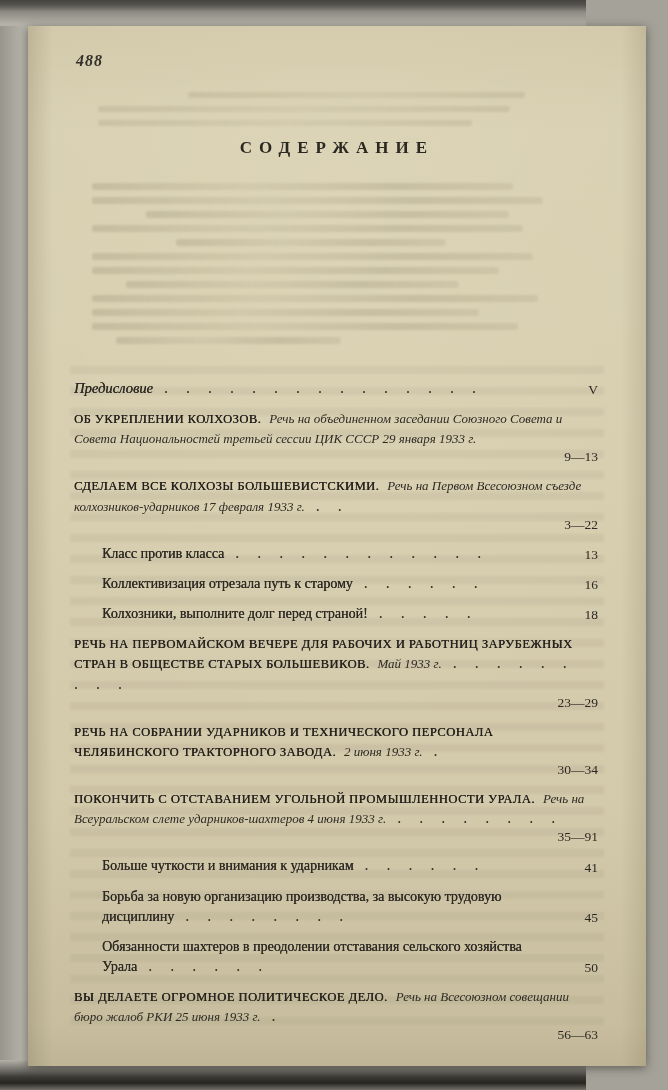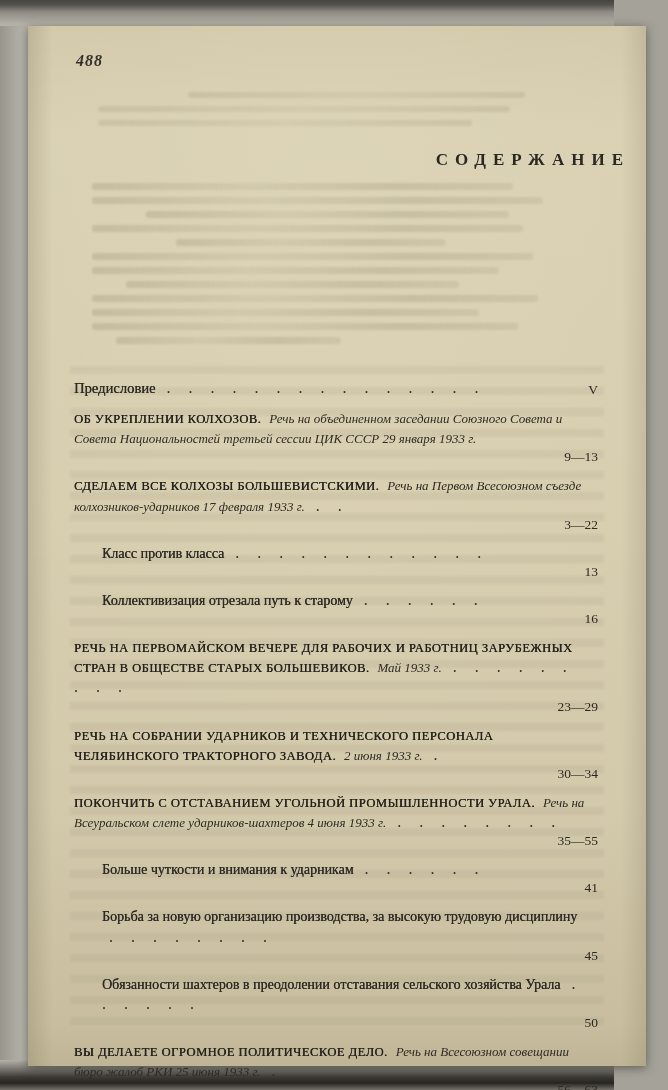--- a/index.html
+++ b/index.html
@@ -1,21 +1,21 @@
 <!DOCTYPE html>
 <html><head>
 <meta charset="utf-8">
 <style>
   html,body{margin:0;padding:0;}
   body{
     width:668px;height:1090px;overflow:hidden;
     background:#a5a299;
     font-family:"Liberation Serif","DejaVu Serif",serif;
   }
-  .scan{position:relative;width:586px;height:1090px;background:#b4b1a8;padding-left:28px;}
+  .scan{position:relative;width:586px;height:1090px;background:#b4b1a8;}
   .edge-top{position:absolute;top:0;left:0;right:0;height:26px;
     background:linear-gradient(180deg,#45443f 0,#55534d 5px,#8e8b84 12px,#b4b1a8 24px);}
   .edge-bottom{position:absolute;bottom:0;left:0;right:0;height:30px;
     background:linear-gradient(0deg,#74716a 0,#26251f 7px,#3c3b36 13px,#6a6862 19px,#b4b1a8 30px);}
   .edge-left{position:absolute;top:0;bottom:0;left:0;width:30px;
     background:linear-gradient(90deg,#98958c 0,#b4b1a8 70%);}
   .edge-right{position:absolute;top:0;bottom:0;right:0;width:24px;
     background:linear-gradient(270deg,#93908七 0,#b4b1a8 70%);}
 
   .paper{
@@ -55,36 +55,36 @@
     filter:blur(1.2px);}
   .bleed-head i:nth-child(1){width:72%;margin-left:90px;}
   .bleed-head i:nth-child(2){width:88%;}
   .bleed-head i:nth-child(3){width:80%;}
 
   .folio{
     position:absolute;left:48px;top:26px;
     font-style:italic;font-weight:bold;font-size:16px;color:#33302a;letter-spacing:1px;
   }
   .page-title{
-    position:absolute;left:0;right:0;top:108px;margin:16px;
-    text-align:right;font-size:17px;font-weight:bold;letter-spacing:7px;color:#2b2822;
+    position:absolute;left:0;right:0;top:108px;margin:4px;
+    text-align:center;font-size:17px;font-weight:bold;letter-spacing:7px;color:#2b2822;
   }
 
   .toc{position:absolute;left:46px;right:48px;top:352px;color:#2e2a24;}
   .entry{display:flex;margin-bottom:10px;line-height:1.26;}
   .entry.main{margin-top:3px;flex-direction:column;}
   .entry-text{flex:1 1 auto;padding-right:10px;}
   .entry-pages{flex:0 0 auto;align-self:flex-end;min-width:44px;text-align:right;
     font-size:13.5px;color:#2b2722;white-space:nowrap;}
   .entry.main .entry-title{font-size:12.6px;letter-spacing:.45px;color:#26221d;
     text-shadow:.3px 0 0 currentColor;}
   .entry.main .entry-detail{font-style:italic;font-size:13px;margin-left:4px;}
-  .entry.sub{padding-left:28px;flex-direction:column;}
+  .entry.sub{padding-left:28px;}
   .entry.sub .entry-title{font-size:14px;text-shadow:.25px 0 0 currentColor;}
-  .entry.front .entry-title{font-size:14.6px;text-shadow:.2px 0 0 currentColor;}
+  .entry.front .entry-title{font-style:italic;font-size:14.6px;text-shadow:.2px 0 0 currentColor;}
   .entry-dots{letter-spacing:7px;margin-left:7px;white-space:normal;color:#35302a;}
 </style>
 </head>
 <body>
 
 <div class="scan">
   <div class="edge-left"></div>
   <div class="edge-right"></div>
   <div class="edge-top"></div>
   <div class="edge-bottom"></div>
@@ -148,20 +148,28 @@
     <div class="entry-pages">13</div>
   </div>
         <div class="entry sub">
     <div class="entry-text">
       <span class="entry-title">Коллективизация отрезала путь к старому</span>
       
       <span class="entry-dots">. . . . . .</span>
     </div>
     <div class="entry-pages">16</div>
   </div>
+        <div class="entry sub">
+    <div class="entry-text">
+      <span class="entry-title">Колхозники, выполните долг перед страной!</span>
+      
+      <span class="entry-dots">. . . . .</span>
+    </div>
+    <div class="entry-pages">18</div>
+  </div>
         <div class="entry main">
     <div class="entry-text">
       <span class="entry-title">РЕЧЬ НА ПЕРВОМАЙСКОМ ВЕЧЕРЕ ДЛЯ РАБОЧИХ И РАБОТНИЦ ЗАРУБЕЖНЫХ СТРАН В ОБЩЕСТВЕ СТАРЫХ БОЛЬШЕВИКОВ.</span>
       <span class="entry-detail">Май 1933 г.</span>
       <span class="entry-dots">. . . . . . . . .</span>
     </div>
     <div class="entry-pages">23—29</div>
   </div>
         <div class="entry main">
     <div class="entry-text">
@@ -170,21 +178,21 @@
       <span class="entry-dots">.</span>
     </div>
     <div class="entry-pages">30—34</div>
   </div>
         <div class="entry main">
     <div class="entry-text">
       <span class="entry-title">ПОКОНЧИТЬ С ОТСТАВАНИЕМ УГОЛЬНОЙ ПРОМЫШЛЕННОСТИ УРАЛА.</span>
       <span class="entry-detail">Речь на Всеуральском слете ударников-шахтеров 4 июня 1933 г.</span>
       <span class="entry-dots">. . . . . . . .</span>
     </div>
-    <div class="entry-pages">35—55</div>
+    <div class="entry-pages">35—91</div>
   </div>
         <div class="entry sub">
     <div class="entry-text">
       <span class="entry-title">Больше чуткости и внимания к ударникам</span>
       
       <span class="entry-dots">. . . . . .</span>
     </div>
     <div class="entry-pages">41</div>
   </div>
         <div class="entry sub">

